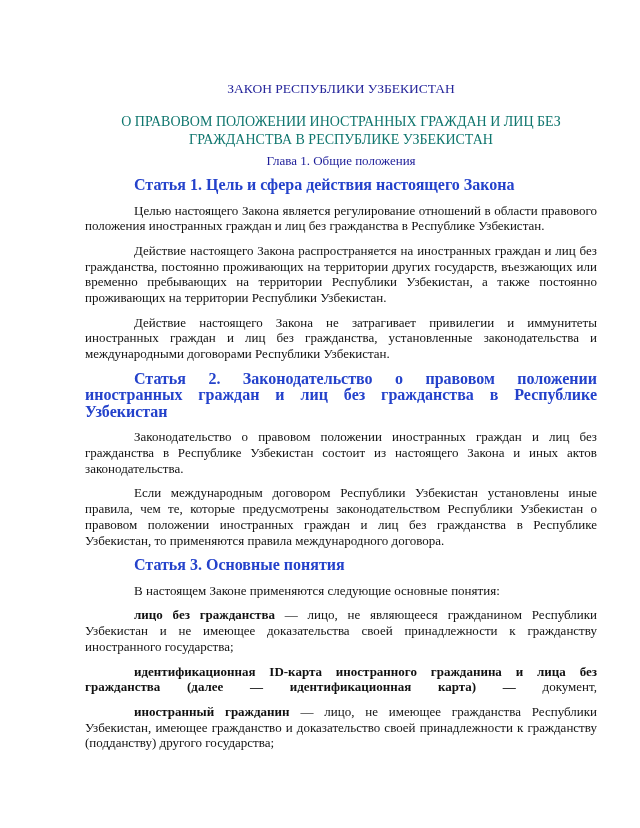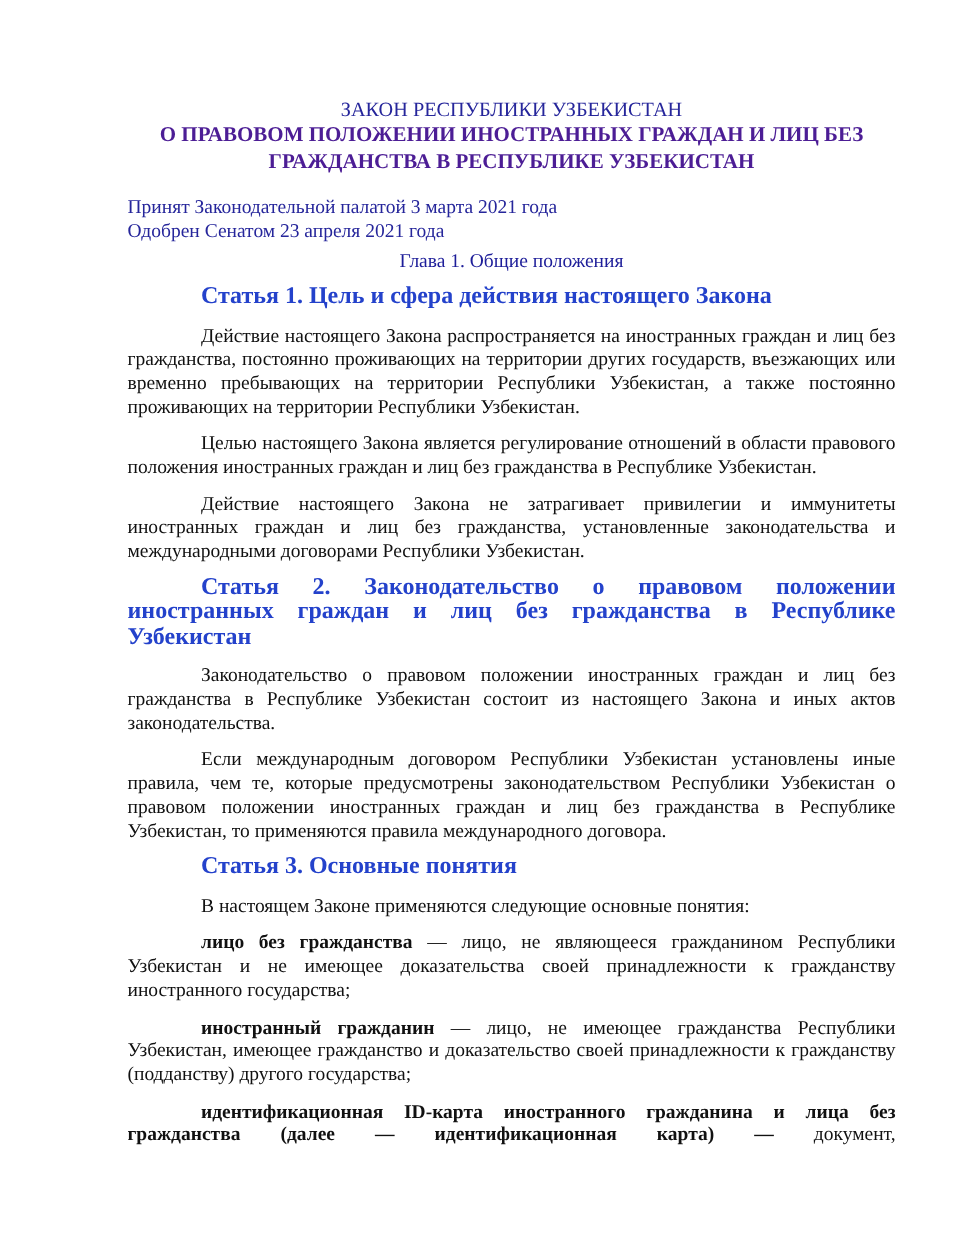--- a/index.html
+++ b/index.html
@@ -21,27 +21,27 @@
     left: 85px;
     top: 64px;
     width: 512px;
   }
   .title-line1 {
     text-align: center;
     color: #26269B;
     font-size: 13.5px;
     font-weight: normal;
     line-height: 17px;
-    margin: 0;
+    margin: 16px;
   }
   .title-line2 {
     text-align: center;
-    color: #4c1d95;
+    color: #0f766e;
     font-size: 14px;
-    font-weight: bold;
+    font-weight: normal;
     line-height: 17.5px;
     margin: 1px 0 0 0;
   }
   .dates {
     margin-top: 13px;
     color: #26269B;
     font-size: 13px;
     line-height: 15.5px;
   }
   .dates p { margin: 0; }
@@ -78,39 +78,35 @@
 </style>
 </head>
 <body>
 
 <div class="page">
   <div class="content">
 
     <p class="title-line1">ЗАКОН РЕСПУБЛИКИ УЗБЕКИСТАН</p>
     <p class="title-line2">О ПРАВОВОМ ПОЛОЖЕНИИ ИНОСТРАННЫХ ГРАЖДАН И ЛИЦ БЕЗ ГРАЖДАНСТВА В РЕСПУБЛИКЕ УЗБЕКИСТАН</p>
 
-    <div class="dates">
-      <p>Принят Законодательной палатой 3 марта 2021 года</p>
-      <p>Одобрен Сенатом 23 апреля 2021 года</p>
-    </div>
 
     <p class="chapter">Глава 1. Общие положения</p>
 
     <p class="article-heading">Статья 1. Цель и сфера действия настоящего Закона</p>
+    <p class="body">Целью настоящего Закона является регулирование отношений в области правового положения иностранных граждан и лиц без гражданства в Республике Узбекистан.</p>
     <p class="body">Действие настоящего Закона распространяется на иностранных граждан и лиц без гражданства, постоянно проживающих на территории других государств, въезжающих или временно пребывающих на территории Республики Узбекистан, а также постоянно проживающих на территории Республики Узбекистан.</p>
-    <p class="body">Целью настоящего Закона является регулирование отношений в области правового положения иностранных граждан и лиц без гражданства в Республике Узбекистан.</p>
     <p class="body">Действие настоящего Закона не затрагивает привилегии и иммунитеты иностранных граждан и лиц без гражданства, установленные законодательства и международными договорами Республики Узбекистан.</p>
 
     <p class="article-heading">Статья 2. Законодательство о правовом положении иностранных граждан и лиц без гражданства в Республике Узбекистан</p>
     <p class="body">Законодательство о правовом положении иностранных граждан и лиц без гражданства в Республике Узбекистан состоит из настоящего Закона и иных актов законодательства.</p>
     <p class="body">Если международным договором Республики Узбекистан установлены иные правила, чем те, которые предусмотрены законодательством Республики Узбекистан о правовом положении иностранных граждан и лиц без гражданства в Республике Узбекистан, то применяются правила международного договора.</p>
 
     <p class="article-heading">Статья 3. Основные понятия</p>
     <p class="body">В настоящем Законе применяются следующие основные понятия:</p>
 
     <p class="body"><span class="term">лицо без гражданства</span><span> — лицо, не являющееся гражданином Республики Узбекистан и не имеющее доказательства своей принадлежности к гражданству иностранного государства;</span></p>
 
+    <p class="body continued"><span class="term">идентификационная ID-карта иностранного гражданина и лица без гражданства (далее — идентификационная карта) —</span><span> документ,</span></p>
+
     <p class="body"><span class="term">иностранный гражданин</span><span> — лицо, не имеющее гражданства Республики Узбекистан, имеющее гражданство и доказательство своей принадлежности к гражданству (подданству) другого государства;</span></p>
-
-    <p class="body continued"><span class="term">идентификационная ID-карта иностранного гражданина и лица без гражданства (далее — идентификационная карта) —</span><span> документ,</span></p>
 
   </div>
 </div>
 
 </body></html>

